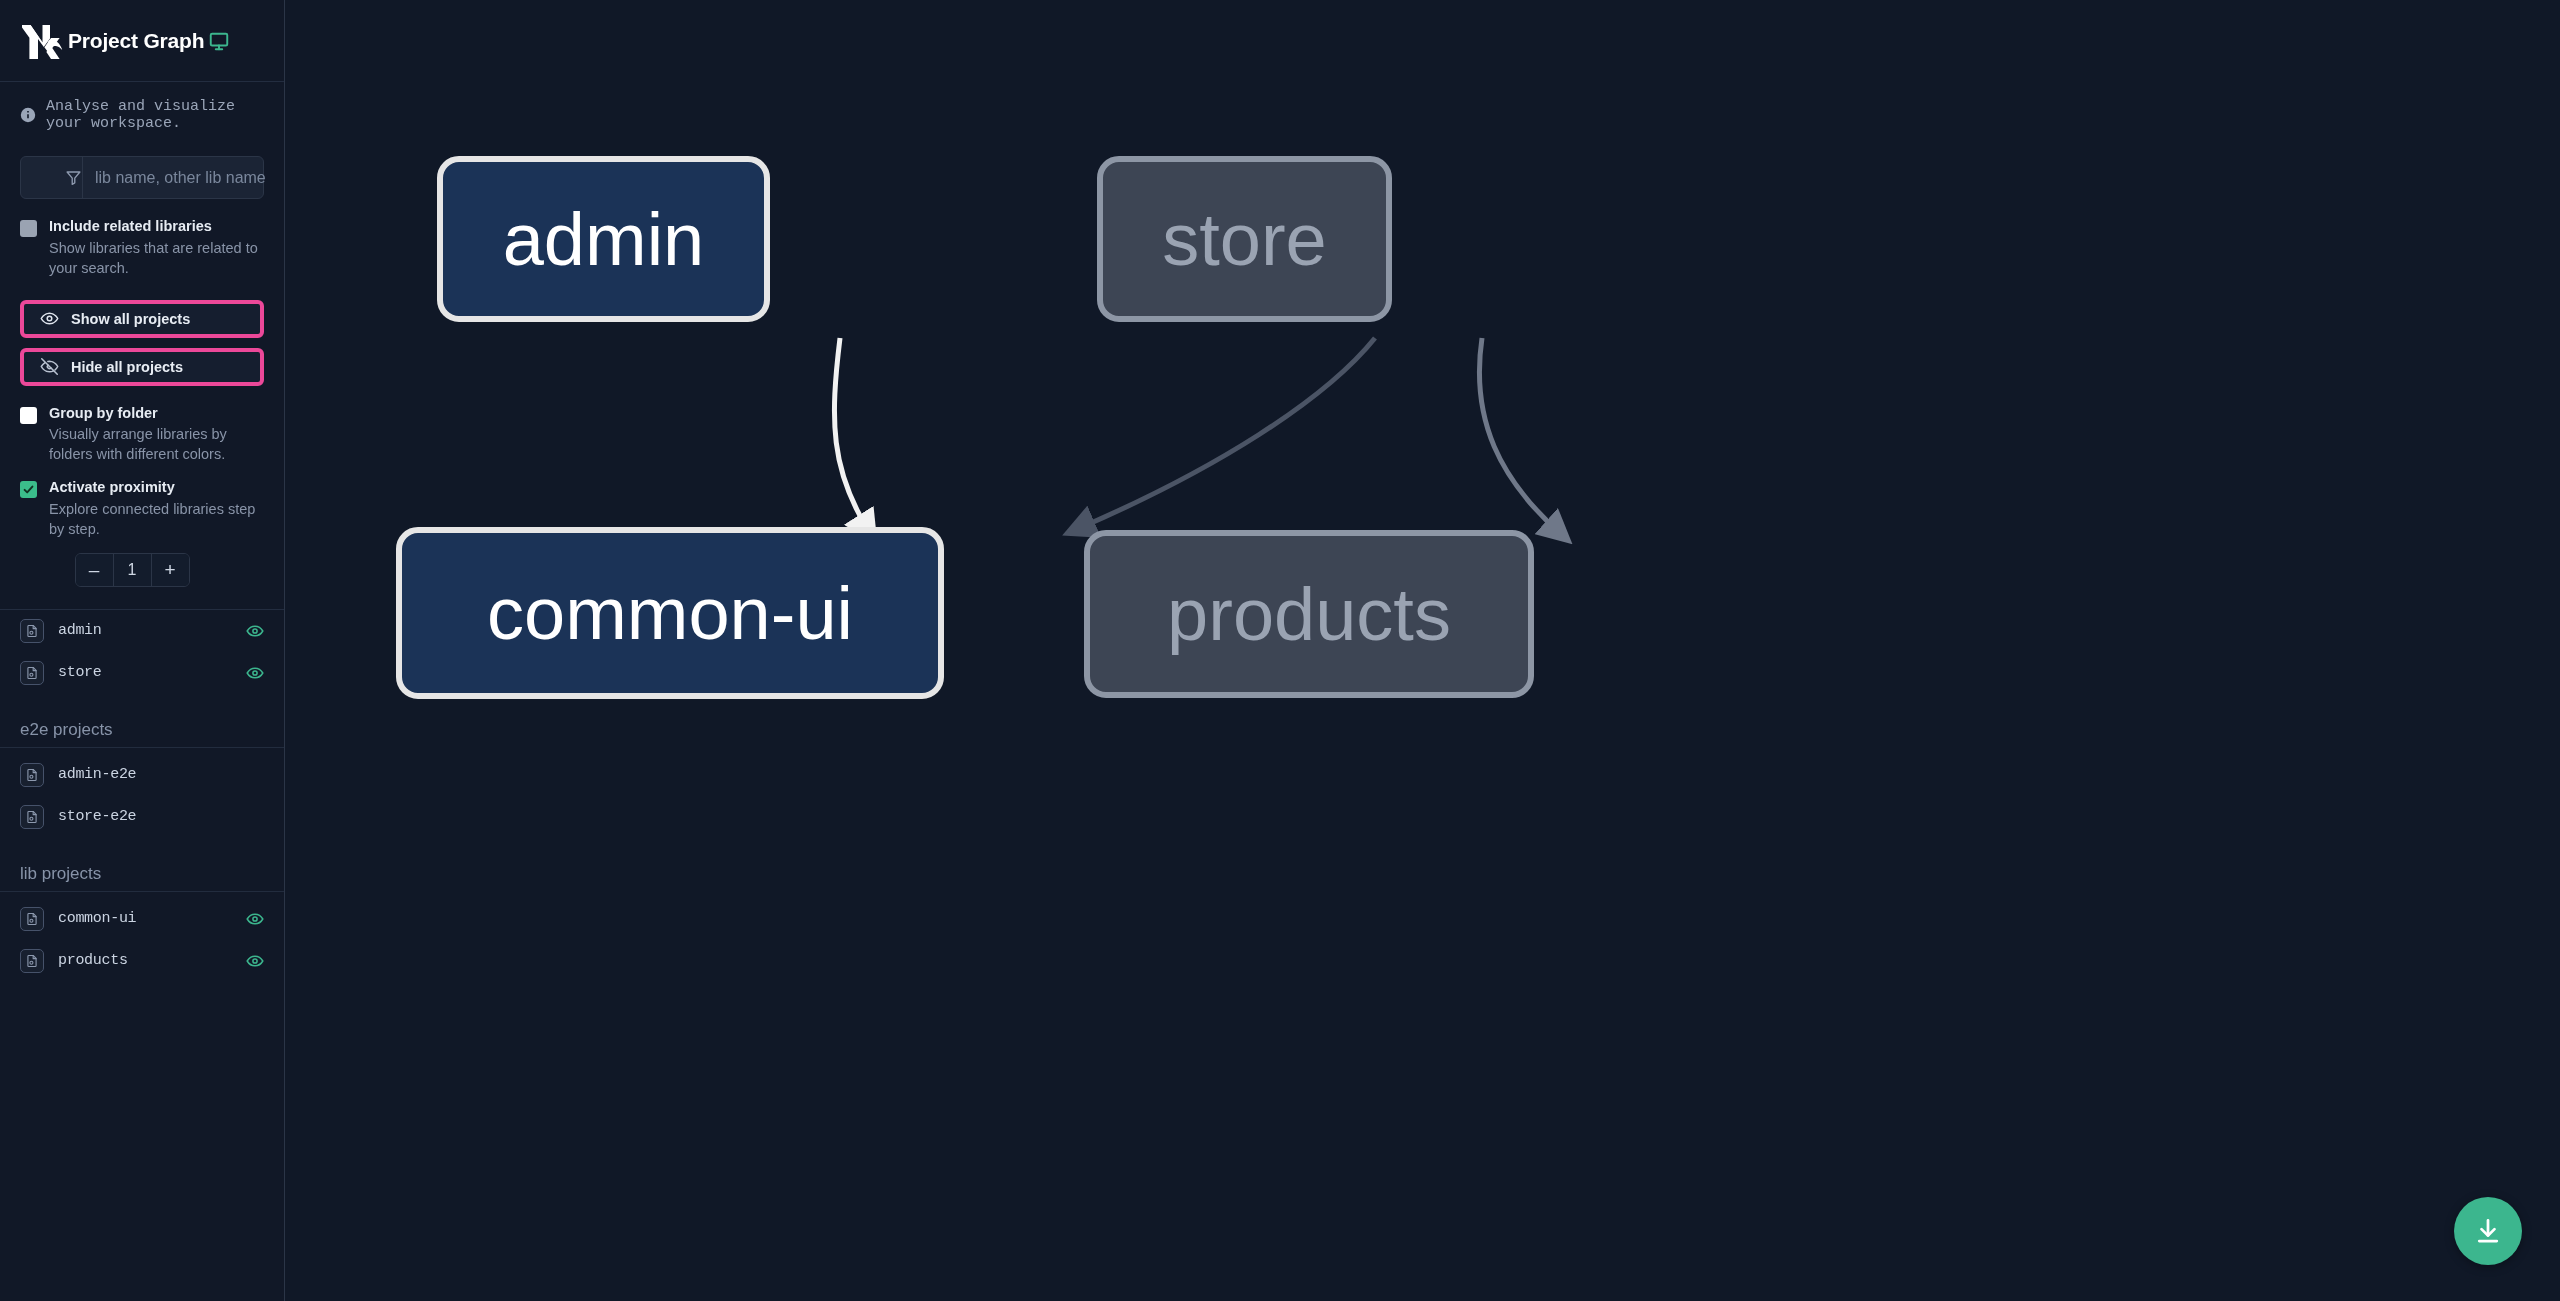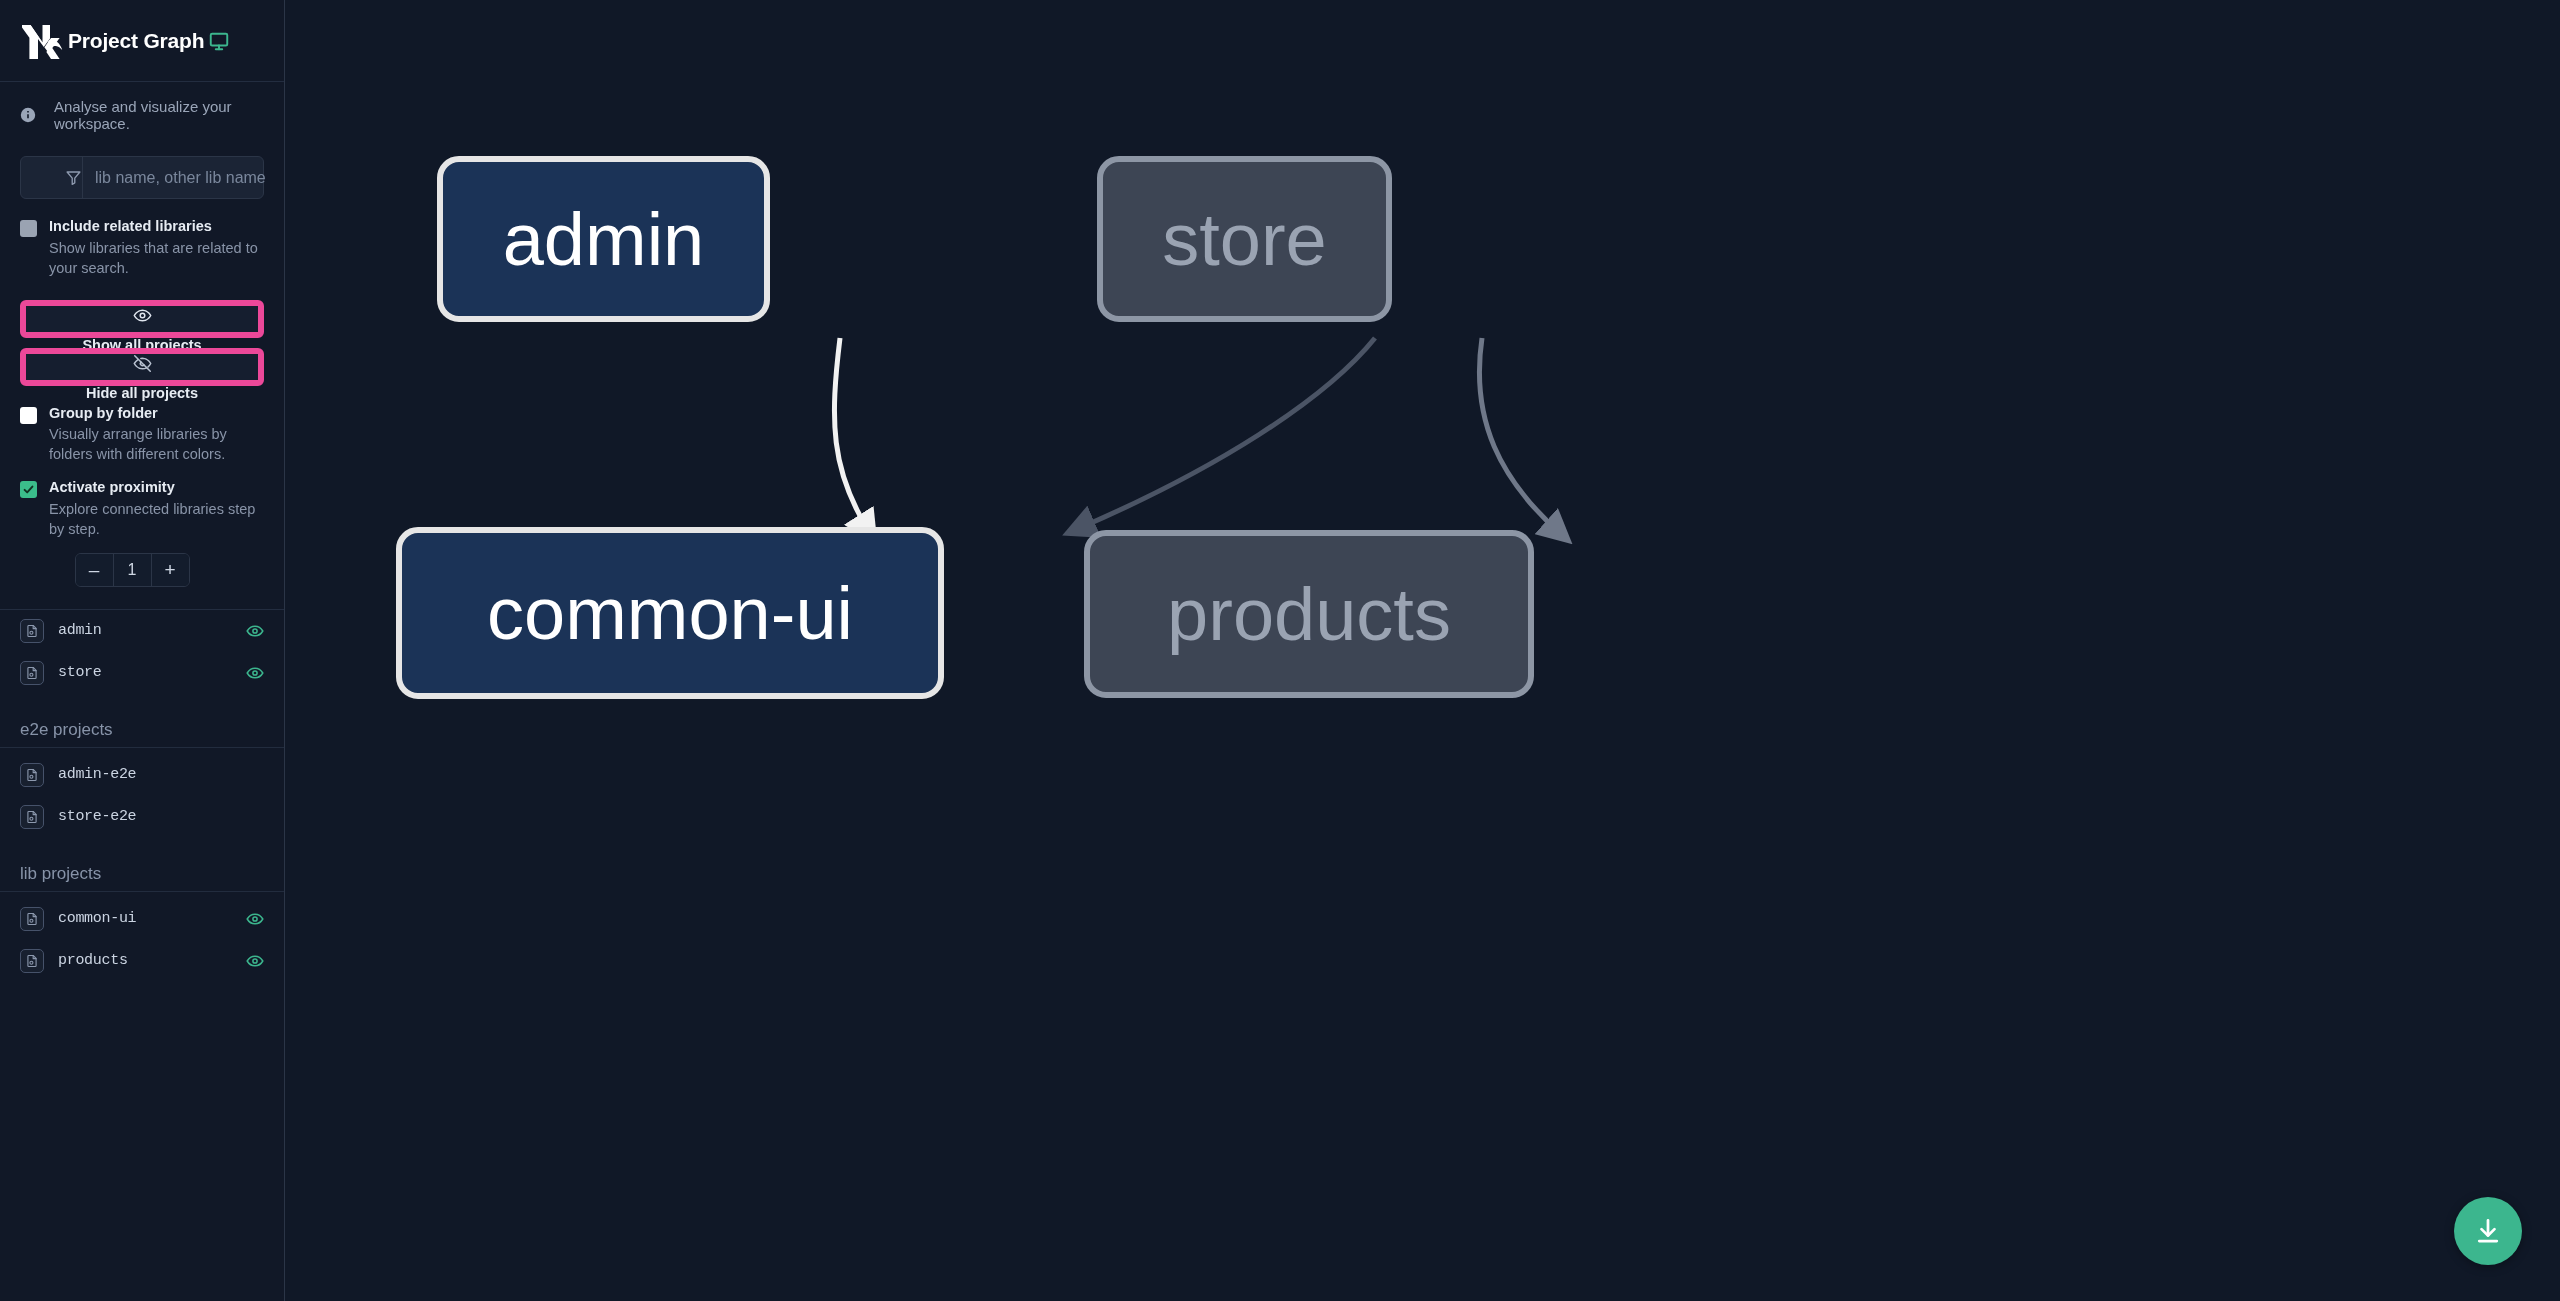--- a/index.html
+++ b/index.html
@@ -26,23 +26,23 @@
     border-bottom: 1px solid #232d40;
   }
   .nx-logo { width: 48px; height: 40px; flex: 0 0 48px; display:block; }
   .app-title {
     color: #ffffff; font-size: 21px; font-weight: bold;
     letter-spacing: -0.2px; white-space: nowrap;
   }
   .monitor-icon { width: 22px; height: 22px; margin-left: 4px; display:block; }
 
   .sb-note {
-    display: flex; align-items: center; gap: 18px;
+    display: flex; align-items: center; gap: 10px;
     padding: 16px 20px 14px 20px;
-    color: #9aa5b8; font-size: 15px;
+    color: #9aa5b8; font-size: 15px; font-family: Liberation Mono, monospace;
   }
   .info-icon { width: 16px; height: 16px; flex:0 0 16px; display:block; }
 
   .filter-wrap {
     margin: 10px 20px 0 20px;
     height: 43px;
     background: #1b2435;
     border: 1px solid #2b3547;
     border-radius: 6px;
     display: flex; align-items: center; padding-left: 44px;
@@ -76,28 +76,27 @@
   .cb.green { background: #3bbd8b; }
   .cb svg { width: 13px; height: 13px; display: block; }
   .opt-text { flex: 1; }
   .opt-title { color: #e7ecf3; font-size: 14.5px; font-weight: bold; line-height: 1.35; }
   .opt-desc { color: #8994a8; font-size: 14.5px; line-height: 1.38; margin-top: 1px; }
 
   .btn-stack { padding: 22px 20px 0 20px; display: flex; flex-direction: column; gap: 10px; }
   .sb-btn {
     height: 38px;
     background: #151e2f;
-    border: 6px solid #ec4899;
+    border: 4px solid #ec4899;
     border-radius: 6px;
     display: flex; align-items: center; gap: 12px;
     padding: 0 16px;
     color: #e7ecf3; font-size: 14.5px; font-weight: bold;
     font-family: "Liberation Sans", sans-serif;
     cursor: pointer;
-    flex-direction: column;
   }
   .sb-btn svg { width: 19px; height: 19px; flex:0 0 19px; display:block; }
 
   .stepper {
     margin: 14px 20px 0 0;
     align-self: center;
     display: flex;
     border: 1px solid #2b3547;
     border-radius: 6px;
     overflow: hidden;

